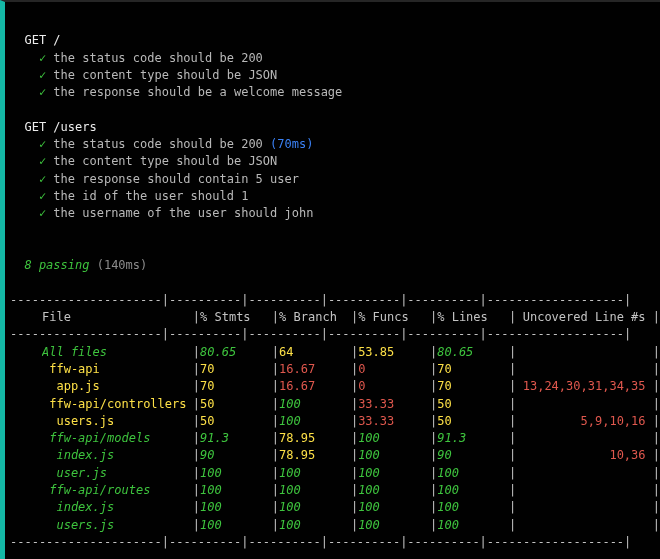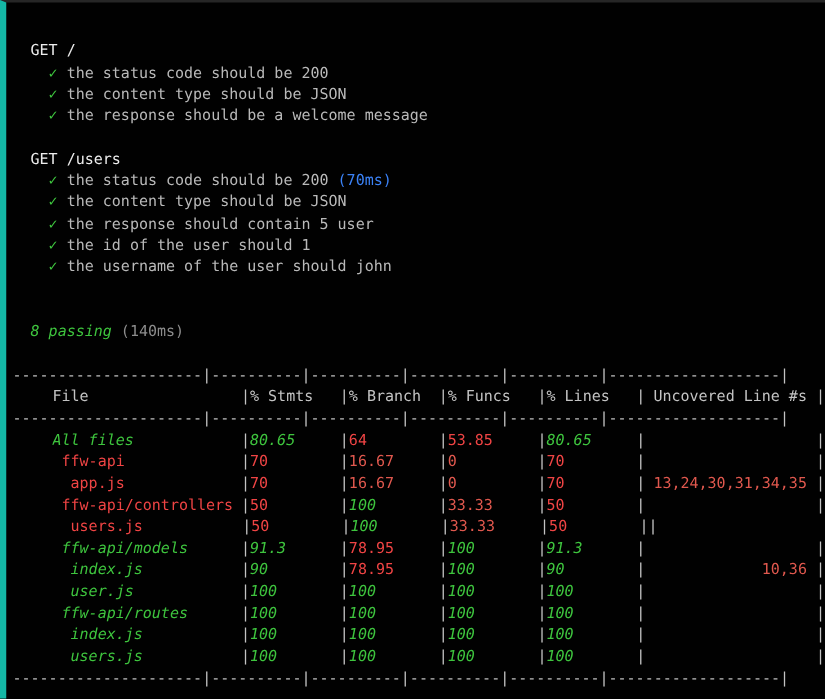--- a/index.html
+++ b/index.html
@@ -14,21 +14,21 @@
   .terminal{
     width:100%;height:100%;
     box-sizing:border-box;
     padding:13px 0 12px 5px;
     border-top:2px solid #262626;
     border-left:5px solid #14b8a6;
     background:#010101;
   }
   .bl{height:17.3px;}
   .g{color:#3ec43e;font-style:italic;}
-  .y{color:#ef4444;}
+  .y{color:#fde047;}
   .r{color:#e0584e;}
   .dim{color:#8c8c8c;}
   .gray{color:#c3c3c3;}
   
   .suite-title{padding-left:2ch;white-space:pre;color:#ededed;}
   .test{padding-left:4ch;white-space:pre;}
   .check{display:inline-block;width:2ch;color:#3ec43e;}
   .dur{color:#3b82f6;white-space:pre;}
   .summary{padding-left:2ch;white-space:pre;}
   
@@ -76,21 +76,21 @@
     <div class="sep">---------------------|----------|----------|----------|----------|-------------------|</div>
 
     <div class="row"><span class="cf g">All files</span><span class="p">|</span><span class="cn g">80.65</span><span class="p">|</span><span class="cn y">64</span><span class="p">|</span><span class="cn y">53.85</span><span class="p">|</span><span class="cn g">80.65</span><span class="p">|</span><span class="cu r"></span><span class="p">|</span></div>
 
     <div class="row"><span class="cf y"> ffw-api</span><span class="p">|</span><span class="cn y">70</span><span class="p">|</span><span class="cn r">16.67</span><span class="p">|</span><span class="cn r">0</span><span class="p">|</span><span class="cn y">70</span><span class="p">|</span><span class="cu r"></span><span class="p">|</span></div>
 
     <div class="row"><span class="cf y">  app.js</span><span class="p">|</span><span class="cn y">70</span><span class="p">|</span><span class="cn r">16.67</span><span class="p">|</span><span class="cn r">0</span><span class="p">|</span><span class="cn y">70</span><span class="p">|</span><span class="cu r">13,24,30,31,34,35</span><span class="p">|</span></div>
 
     <div class="row"><span class="cf y"> ffw-api/controllers</span><span class="p">|</span><span class="cn y">50</span><span class="p">|</span><span class="cn g">100</span><span class="p">|</span><span class="cn r">33.33</span><span class="p">|</span><span class="cn y">50</span><span class="p">|</span><span class="cu r"></span><span class="p">|</span></div>
 
-    <div class="row"><span class="cf y">  users.js</span><span class="p">|</span><span class="cn y">50</span><span class="p">|</span><span class="cn g">100</span><span class="p">|</span><span class="cn r">33.33</span><span class="p">|</span><span class="cn y">50</span><span class="p">|</span><span class="p">|</span></div>
+    <div class="row"><span class="cf y">  users.js</span><span class="p">|</span><span class="cn y">50</span><span class="p">|</span><span class="cn g">100</span><span class="p">|</span><span class="cn r">33.33</span><span class="p">|</span><span class="cn y">50</span><span class="p">|</span><span class="cu r">5,9,10,16</span><span class="p">|</span></div>
 
     <div class="row"><span class="cf g"> ffw-api/models</span><span class="p">|</span><span class="cn g">91.3</span><span class="p">|</span><span class="cn y">78.95</span><span class="p">|</span><span class="cn g">100</span><span class="p">|</span><span class="cn g">91.3</span><span class="p">|</span><span class="cu r"></span><span class="p">|</span></div>
 
     <div class="row"><span class="cf g">  index.js</span><span class="p">|</span><span class="cn g">90</span><span class="p">|</span><span class="cn y">78.95</span><span class="p">|</span><span class="cn g">100</span><span class="p">|</span><span class="cn g">90</span><span class="p">|</span><span class="cu r">10,36</span><span class="p">|</span></div>
 
     <div class="row"><span class="cf g">  user.js</span><span class="p">|</span><span class="cn g">100</span><span class="p">|</span><span class="cn g">100</span><span class="p">|</span><span class="cn g">100</span><span class="p">|</span><span class="cn g">100</span><span class="p">|</span><span class="cu r"></span><span class="p">|</span></div>
 
     <div class="row"><span class="cf g"> ffw-api/routes</span><span class="p">|</span><span class="cn g">100</span><span class="p">|</span><span class="cn g">100</span><span class="p">|</span><span class="cn g">100</span><span class="p">|</span><span class="cn g">100</span><span class="p">|</span><span class="cu r"></span><span class="p">|</span></div>
 
     <div class="row"><span class="cf g">  index.js</span><span class="p">|</span><span class="cn g">100</span><span class="p">|</span><span class="cn g">100</span><span class="p">|</span><span class="cn g">100</span><span class="p">|</span><span class="cn g">100</span><span class="p">|</span><span class="cu r"></span><span class="p">|</span></div>

